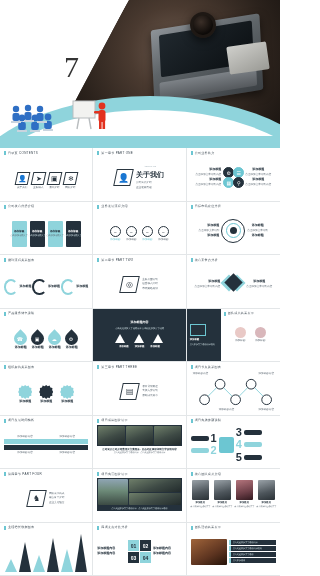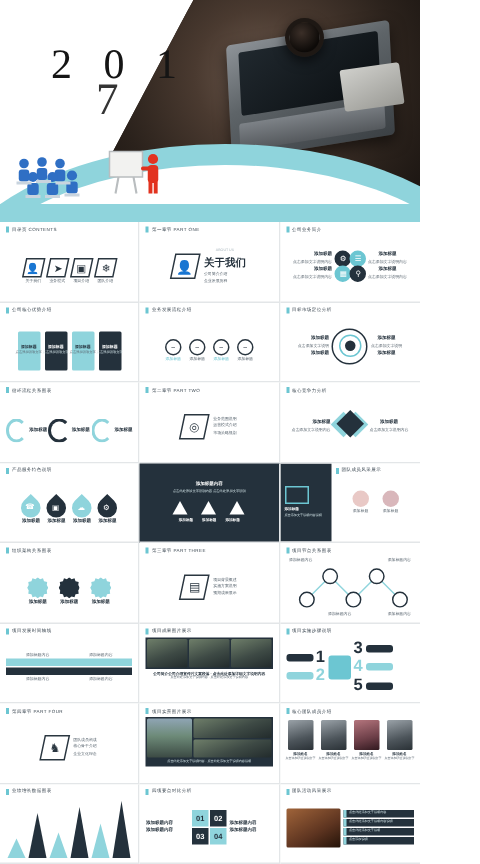--- a/index.html
+++ b/index.html
@@ -144,21 +144,20 @@
   <div class="hero-photo">
     <div class="hero-laptop">
       <div class="hero-screen"></div>
       <div class="hero-kbd"></div>
     </div>
     <div class="hero-cup"></div>
     <div class="hero-pad"></div>
   </div>
   <div class="hero-white"></div>
 
-  <div class="hero-year">2 0 1</div>
   <div class="hero-year7">7</div>
 
   <svg class="hero-people" viewBox="0 0 70 34">
     <g fill="#2f6fc4">
       <circle cx="8" cy="9" r="3.2"></circle>
         <rect x="4.5" y="13" width="7" height="8" rx="2"></rect>
       <circle cx="20" cy="8" r="3.2"></circle>
         <rect x="16.5" y="12" width="7" height="8" rx="2"></rect>
       <circle cx="32" cy="9" r="3.2"></circle>
         <rect x="28.5" y="13" width="7" height="8" rx="2"></rect>

